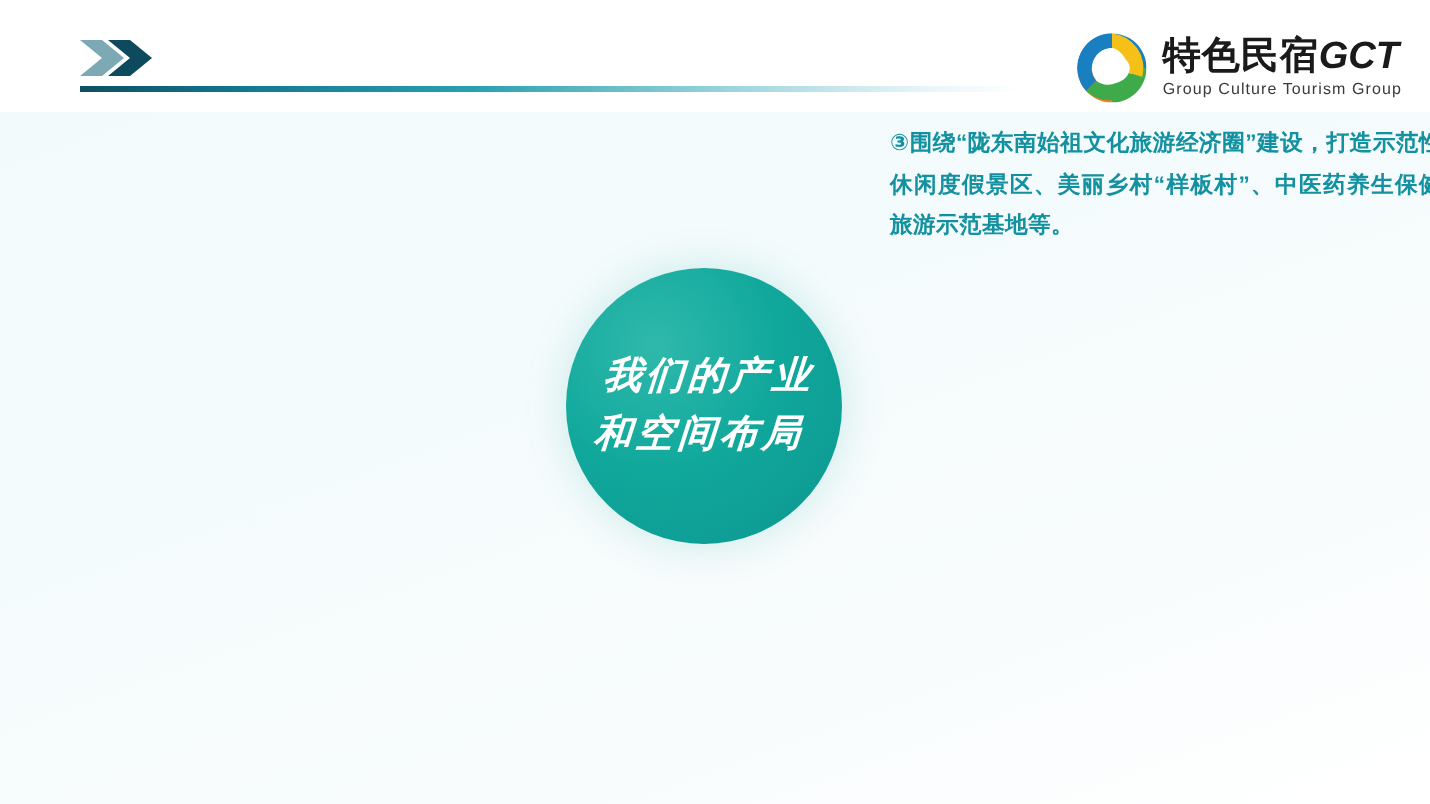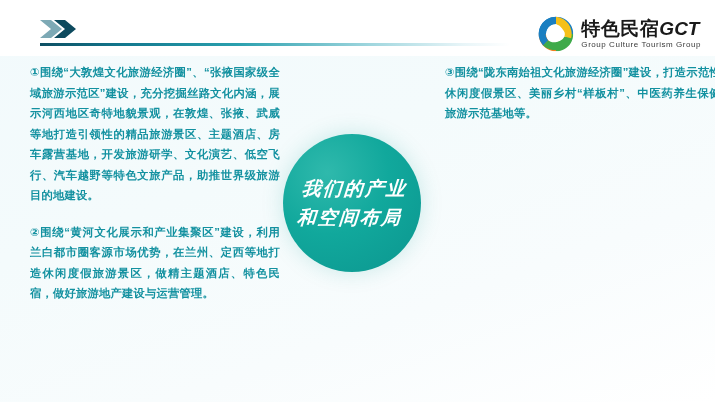--- a/index.html
+++ b/index.html
@@ -153,24 +153,20 @@
         <path d="M60,30 C44,28 32,38 33,50 C34,62 48,66 60,62 C50,70 30,68 26,54 C22,38 40,24 60,30 Z" fill="#ffffff"></path>
         <path d="M40,70 C56,72 68,62 67,50 C66,38 52,34 40,38 C50,30 70,32 74,46 C78,62 60,76 40,70 Z" fill="#ffffff"></path>
       </svg>
       <div id="logo-text">
         <div id="logo-cn"><span>特色民宿</span><span class="gct">GCT</span></div>
         <div id="logo-en">Group Culture Tourism Group</div>
       </div>
     </div>
   </div>
 
-  <div id="col-left" class="col">
-    <p class="para" id="para-1">①围绕“大敦煌文化旅游经济圈”、“张掖国家级全域旅游示范区”建设，充分挖掘丝路文化内涵，展示河西地区奇特地貌景观，在敦煌、张掖、武威等地打造引领性的精品旅游景区、主题酒店、房车露营基地，开发旅游研学、文化演艺、低空飞行、汽车越野等特色文旅产品，助推世界级旅游目的地建设。</p>
-    <p class="para" id="para-2">②围绕“黄河文化展示和产业集聚区”建设，利用兰白都市圈客源市场优势，在兰州、定西等地打造休闲度假旅游景区，做精主题酒店、特色民宿，做好旅游地产建设与运营管理。</p>
-  </div>
 
   <div id="col-right" class="col">
     <p class="para" id="para-3">③围绕“陇东南始祖文化旅游经济圈”建设，打造示范性休闲度假景区、美丽乡村“样板村”、中医药养生保健旅游示范基地等。</p>
   </div>
 
   <div id="center-circle">
     <div class="circle-line" id="circle-line-1">我们的产业</div>
     <div class="circle-line" id="circle-line-2">和空间布局</div>
   </div>
 

